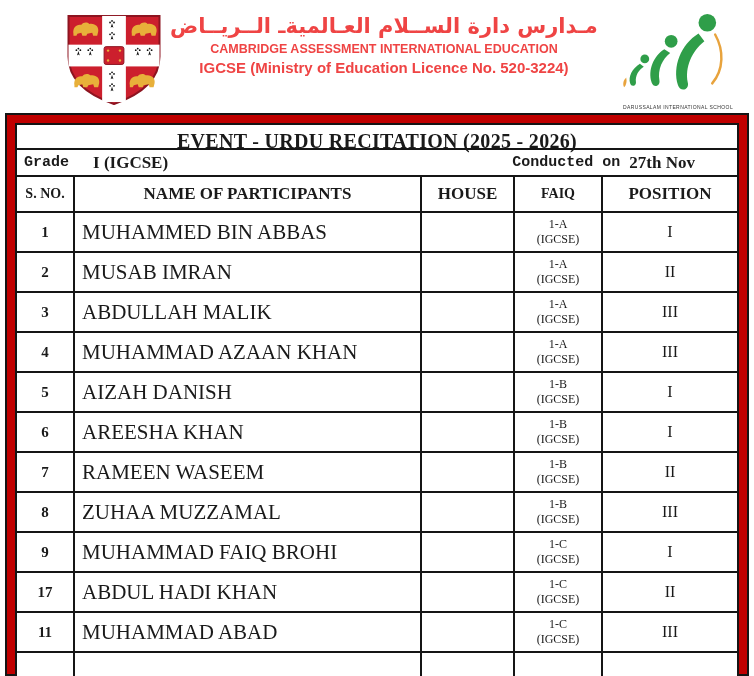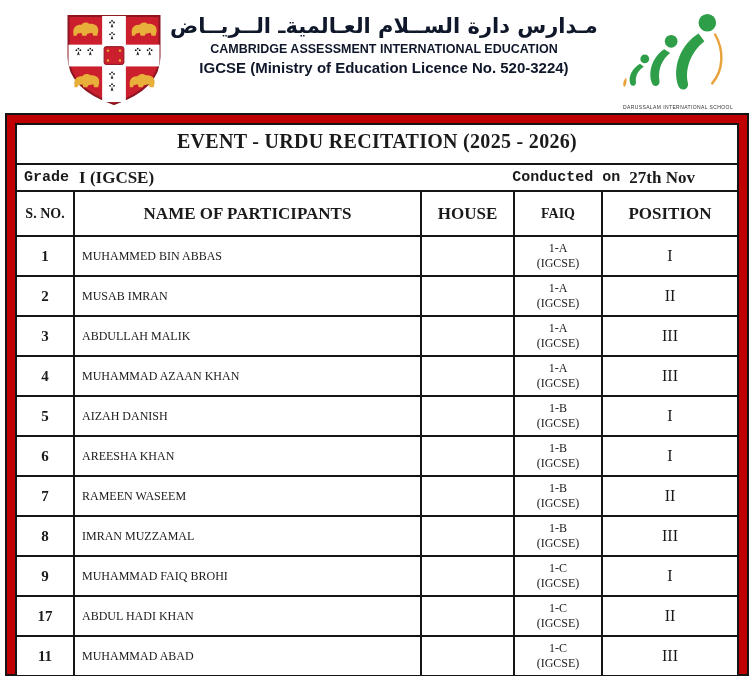--- a/index.html
+++ b/index.html
@@ -2,54 +2,54 @@
 <html><head>
 <meta charset="utf-8">
 <style>
   * { margin:0; padding:0; box-sizing:border-box; }
   html,body { width:754px; height:676px; overflow:hidden; background:#fff;
     font-family:"Liberation Serif", serif; color:#1a1a1a; }
 
   
   .letterhead { height:113px; display:flex; align-items:flex-start; padding-top:13px; }
   .crest { margin-left:64px; width:100px; height:93px; flex:none; }
-  .head-center { width:432px; margin-left:4px; text-align:center; color:#0f172a; }
+  .head-center { width:432px; margin-left:4px; text-align:center; color:#ef4444; }
   .arabic  { font-family:"DejaVu Sans", sans-serif; font-weight:bold; font-size:21px; line-height:1.25; }
   .school  { font-family:"Liberation Serif", serif; font-weight:bold; font-size:23px; line-height:1.15; margin-top:1px; }
   .cambridge { font-family:"Liberation Sans", sans-serif; font-weight:bold; font-size:12.5px; margin-top:3px; }
   .igcse     { font-family:"Liberation Sans", sans-serif; font-weight:bold; font-size:15px; margin-top:3px; }
   .logo-wrap { width:140px; margin-left:8px; text-align:center; flex:none; }
   .logo-caption { font-family:"Liberation Sans", sans-serif; font-size:5px; letter-spacing:0.4px;
      color:#333; margin-top:1px; white-space:nowrap; }
 
   
   .frame { margin:0 5px; border:2px solid #151515; background:#C00000; padding:8px; height:563px; }
   .sheet { border:2px solid #151515; background:#fff; }
 
-  .title-row { height:40px; line-height:32px; border-bottom:2px solid #151515;
+  .title-row { height:25px; line-height:32px; border-bottom:2px solid #151515;
      text-align:center; font-weight:bold; font-size:20px; letter-spacing:0.3px; }
 
   .grade-row { height:27px; border-bottom:2px solid #151515; display:flex; align-items:center;
      font-weight:bold; padding-left:7px; }
   .grade-label, .conducted-label { font-size:15px;font-family:Liberation Mono, monospace; }
-  .grade-value { font-size:17px; margin-left:10px; }
+  .grade-value { font-size:17px; margin-left:24px; }
   .flex-spacer { flex:1; }
   .conducted-value { font-size:17px; margin-left:9px; margin-right:42px; }
 
   
   table { width:100%; border-collapse:collapse; table-layout:fixed; }
   th, td { border:2px solid #151515; }
   th:first-child, td:first-child { border-left:0; }
   th:last-child,  td:last-child  { border-right:0; }
   thead th { border-top:0; }
-  th { height:44px; font-weight:bold; font-size:17px; text-align:center; }
+  th { height:35px; font-weight:bold; font-size:17px; text-align:center; }
   th.small { font-size:14px; }
   td { height:40px; }
   td.c-sno  { text-align:center; font-weight:bold; font-size:15px; }
-  td.c-name { padding-left:7px; font-size:12px; }
+  td.c-name { padding-left:7px; font-size:21px; }
   td.c-class{ text-align:center; font-size:12px; line-height:1.25; }
   td.c-pos  { text-align:center; font-size:16px; }
 </style>
 </head>
 <body>
 
 <div class="letterhead">
 
   <div class="crest">
     <svg viewBox="0 0 100 94" width="100" height="93">
@@ -221,21 +221,21 @@
             <td class="c-house"></td>
             <td class="c-class">
               <div>1-B</div>
               <div>(IGCSE)</div>
             </td>
             <td class="c-pos">II</td>
           </tr>
 
           <tr>
             <td class="c-sno">8</td>
-            <td class="c-name">IMRAN MUZZAMAL</td>
+            <td class="c-name">ZUHAA MUZZAMAL</td>
             <td class="c-house"></td>
             <td class="c-class">
               <div>1-B</div>
               <div>(IGCSE)</div>
             </td>
             <td class="c-pos">III</td>
           </tr>
 
           <tr>
             <td class="c-sno">9</td>

